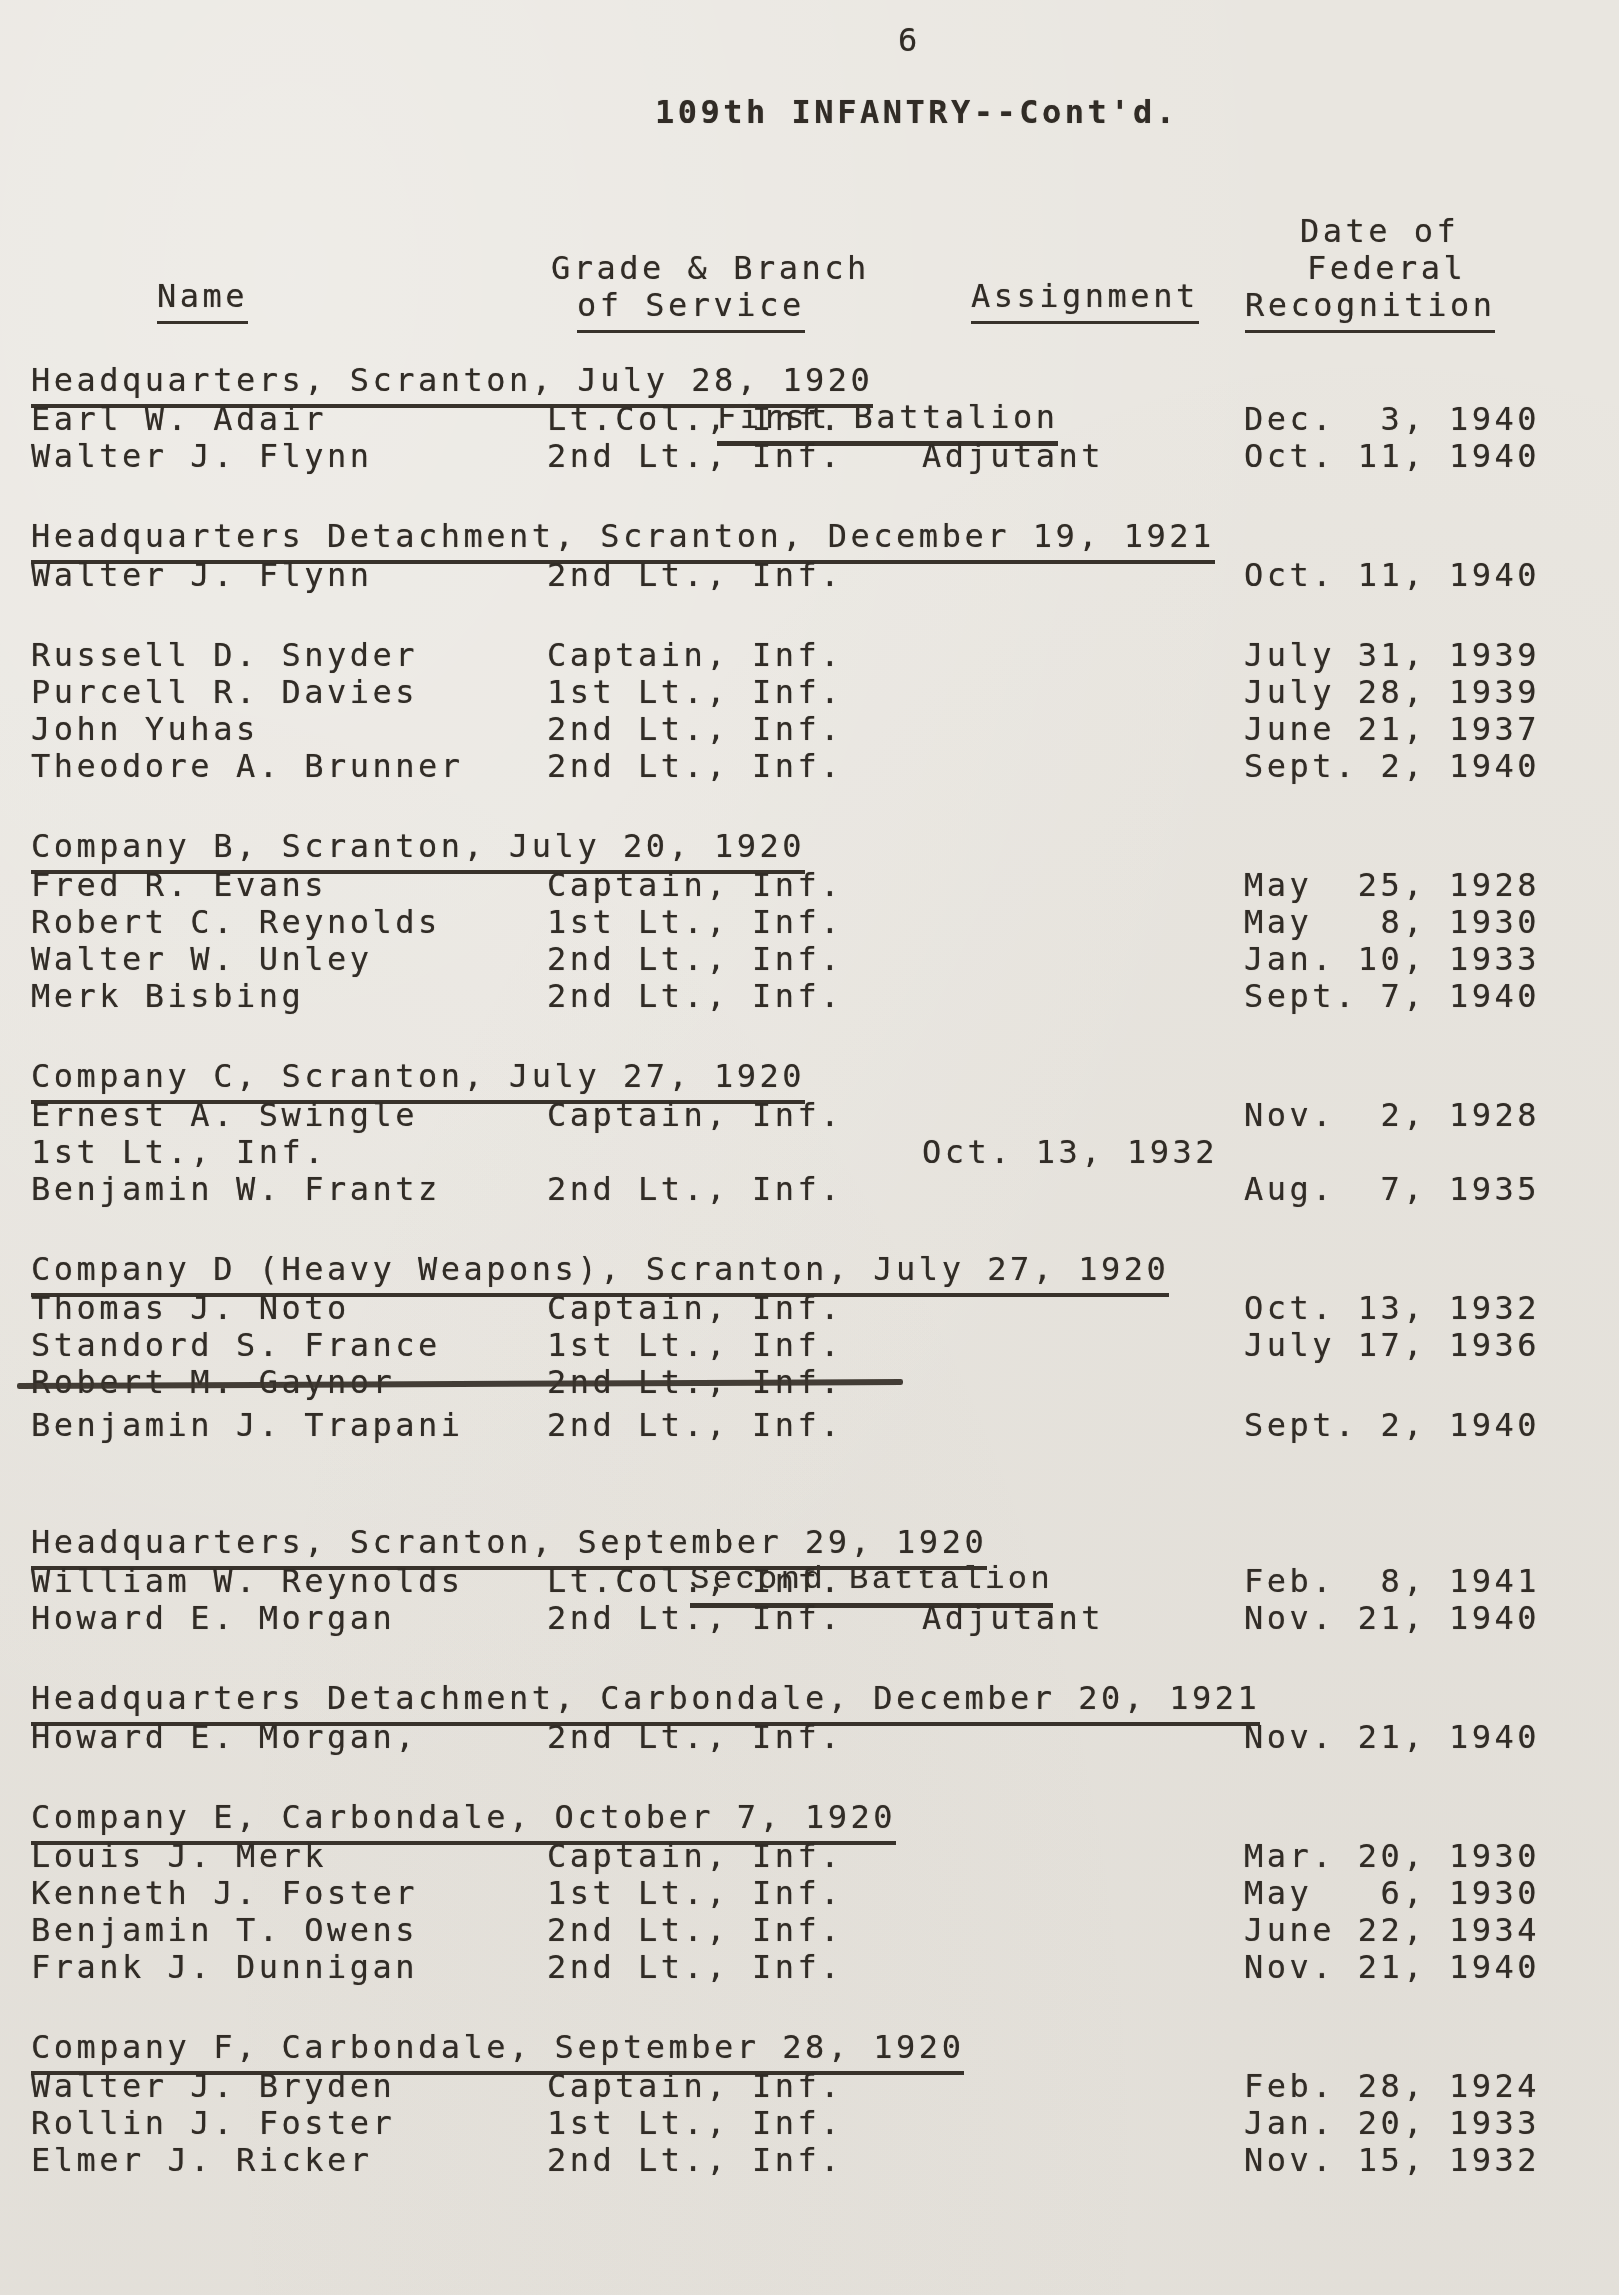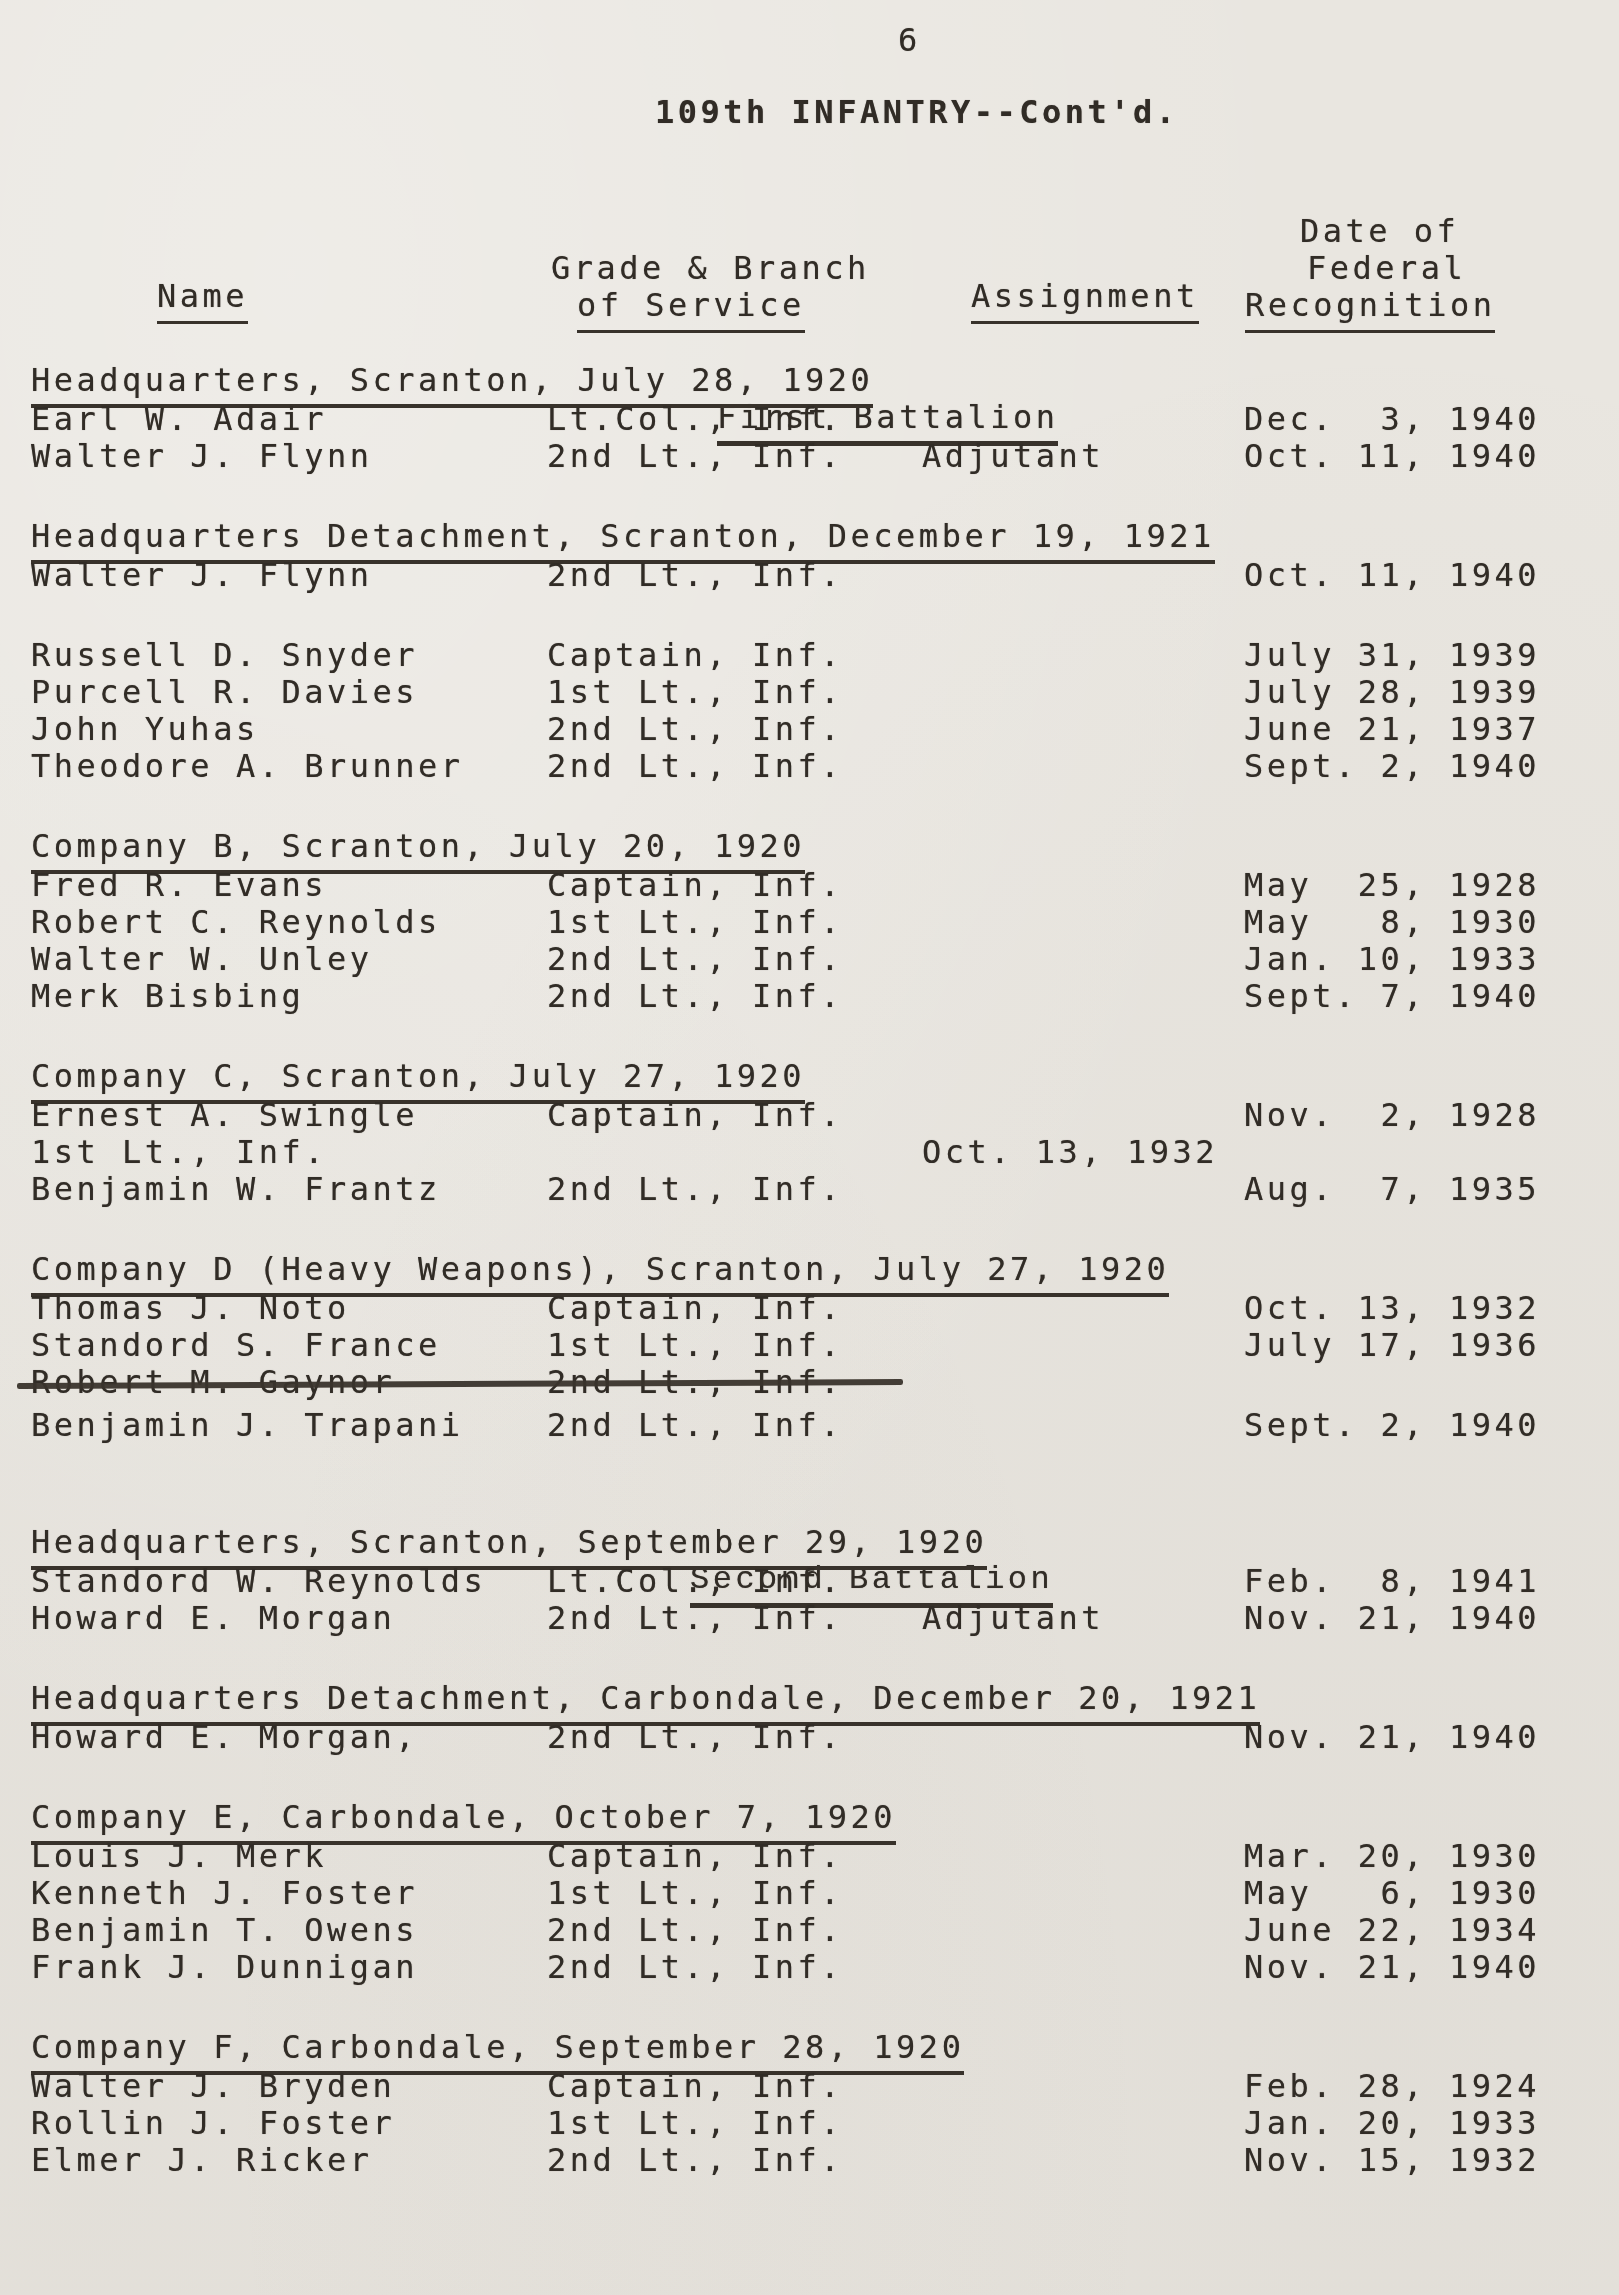--- a/index.html
+++ b/index.html
@@ -229,21 +229,21 @@
       </div>
     </div>
 
     <div class="line battalion-label bn2">
       <span class="bn-label-2" style="display:block;"><span class="ul">Second Battalion</span></span>
     </div>
 
     <div class="unit">
       <div class="unit-h"><span class="ul">Headquarters, Scranton, September 29, 1920</span></div>
       <div class="row">
-        <span class="c">Standord W. Reynolds</span>
+        <span class="c">William W. Reynolds</span>
         <span class="c">Lt.Col., Inf.</span>
         <span class="c"></span>
         <span class="c">Feb.  8, 1941</span>
       </div>
       <div class="row">
         <span class="c">Howard E. Morgan</span>
         <span class="c">2nd Lt., Inf.</span>
         <span class="c">Adjutant</span>
         <span class="c">Nov. 21, 1940</span>
       </div>

